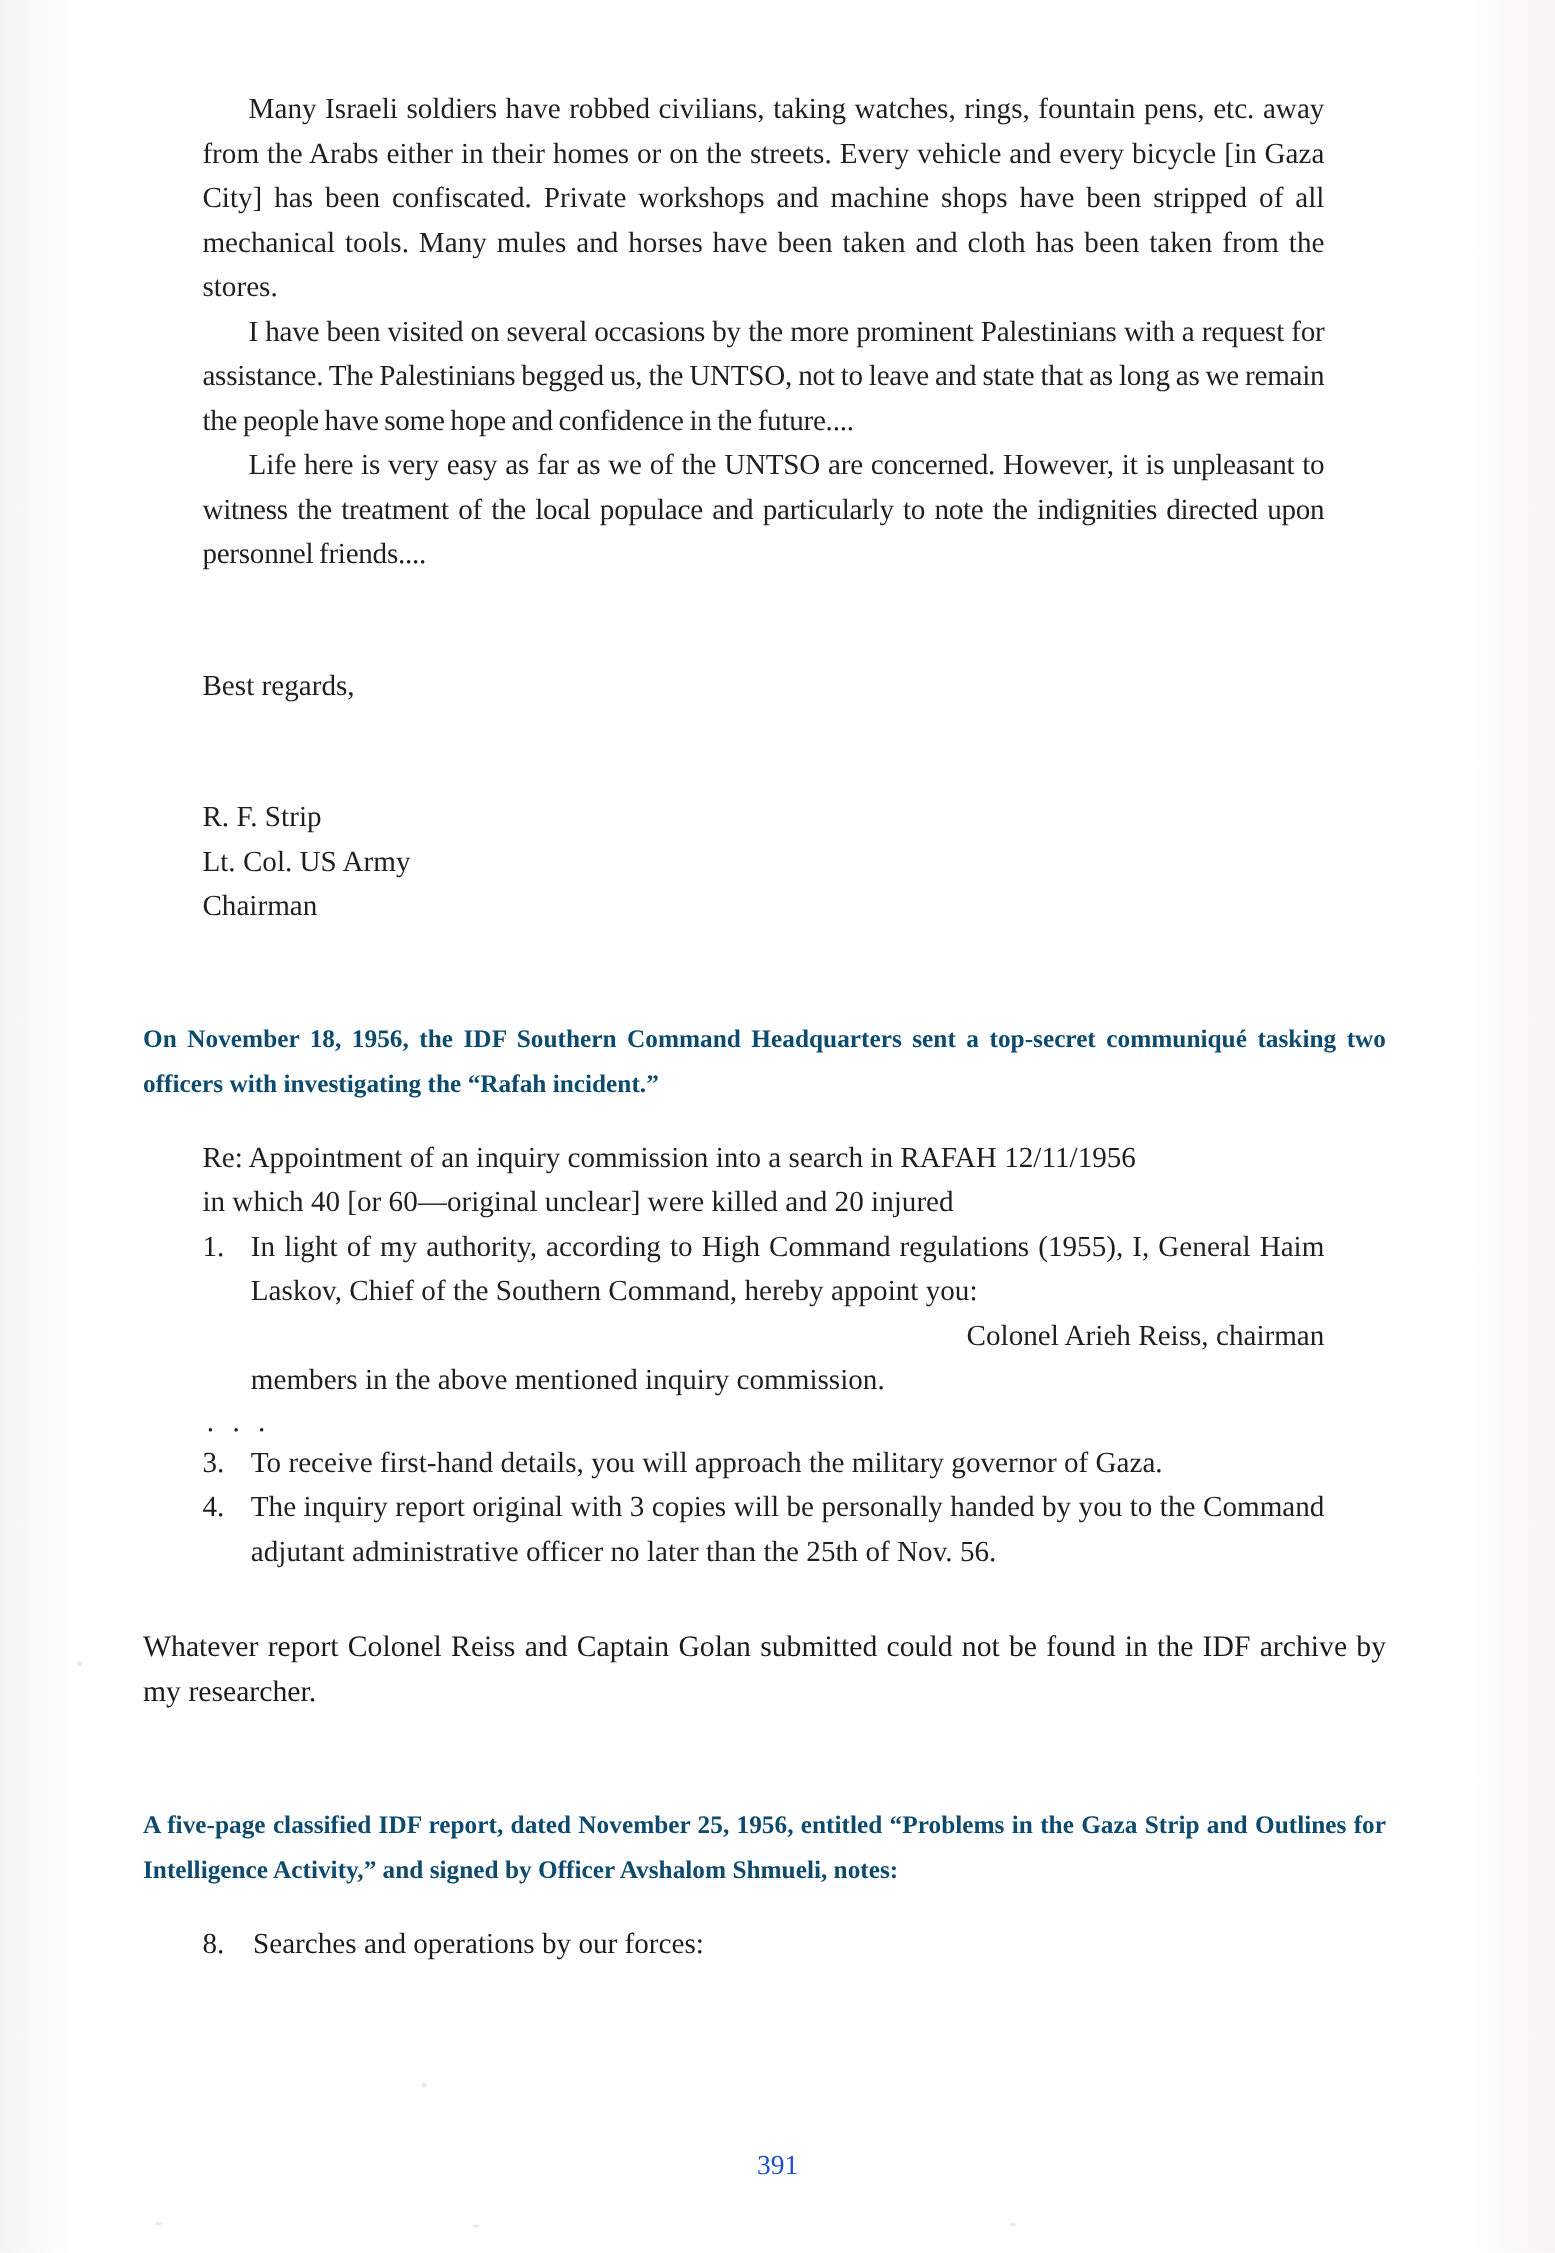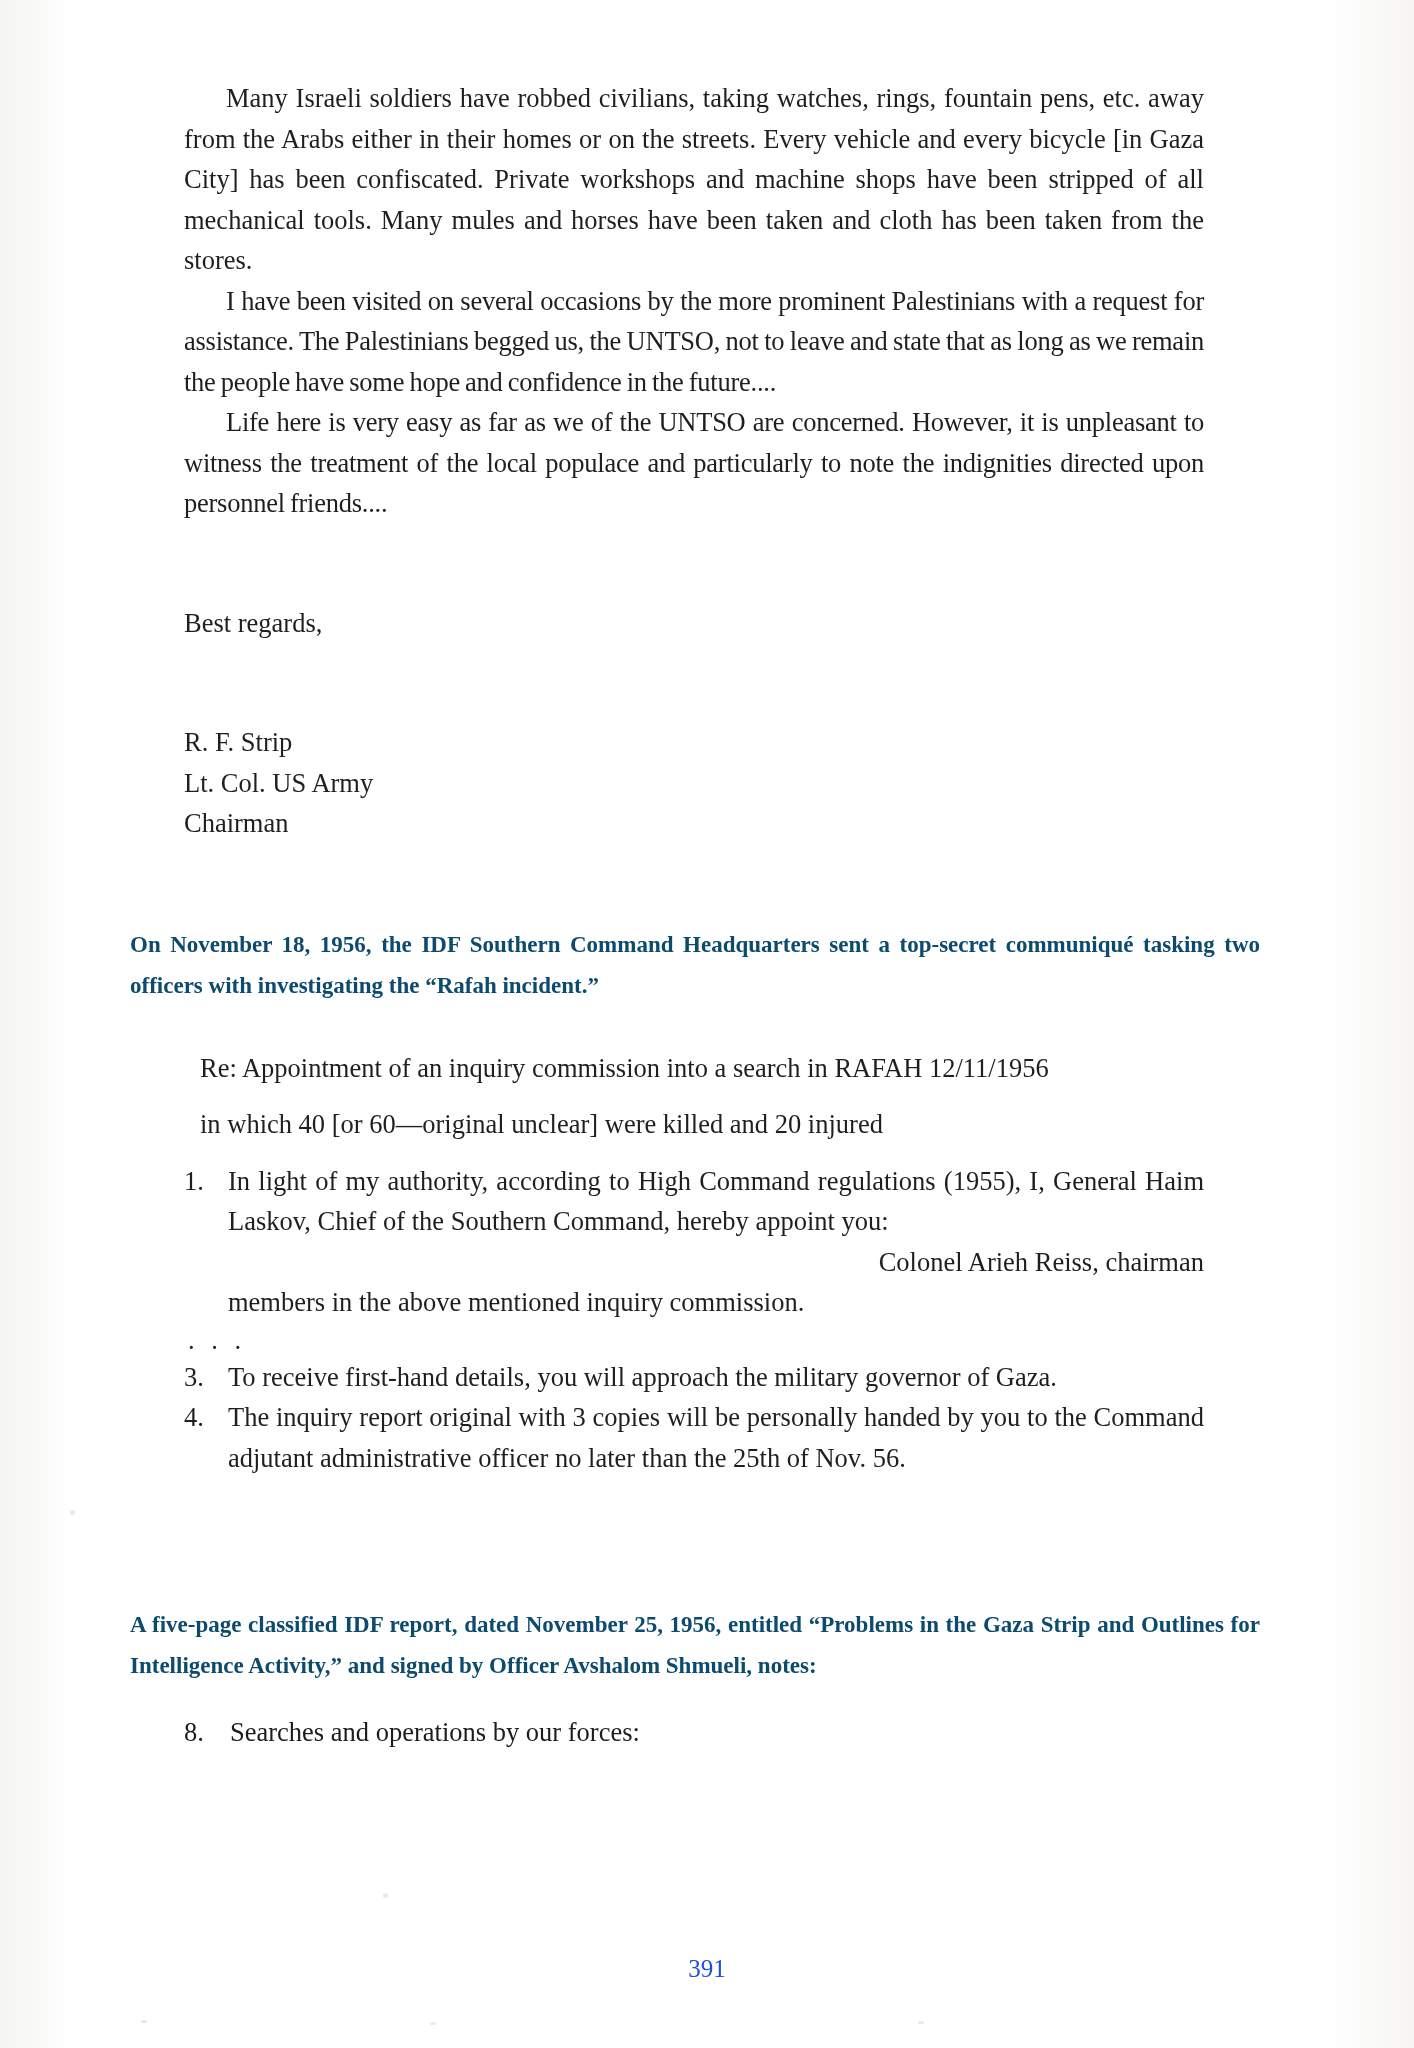--- a/index.html
+++ b/index.html
@@ -88,21 +88,21 @@
 
   
   .doc-quote {
     width: 1020px;
     margin-left: 62px;
     font-size: 26.5px;
     line-height: 40.5px;
     color: #1f1f1f;
   }
   .doc-quote .para {
-    margin: 16px;
+    margin: 0;
     text-align: justify;
   }
   .numitem {
     display: flex;
     align-items: flex-start;
     text-align: justify;
   }
   .numitem .num {
     width: 44px;
     flex: 0 0 44px;
@@ -236,20 +236,23 @@
       </div>
 
       <div class="numitem">
         <span class="num">4.</span>
         <span class="body">The inquiry report original with 3 copies will be personally handed by you to the Command adjutant administrative officer no later than the 25th of Nov. 56.</span>
       </div>
     </div>
 
     <div class="spacer-md"></div>
 
+    <div class="body-para">
+      <p>Whatever report Colonel Reiss and Captain Golan submitted could not be found in the IDF archive by my researcher.</p>
+    </div>
 
     <div class="spacer-xl"></div>
 
     <div class="bold-lead">
       <p>A five-page classified IDF report, dated November 25, 1956, entitled “Problems in the Gaza Strip and Outlines for Intelligence Activity,” and signed by Officer Avshalom Shmueli, notes:</p>
     </div>
 
     <div class="spacer-sm"></div>
 
     <div class="final-note">

